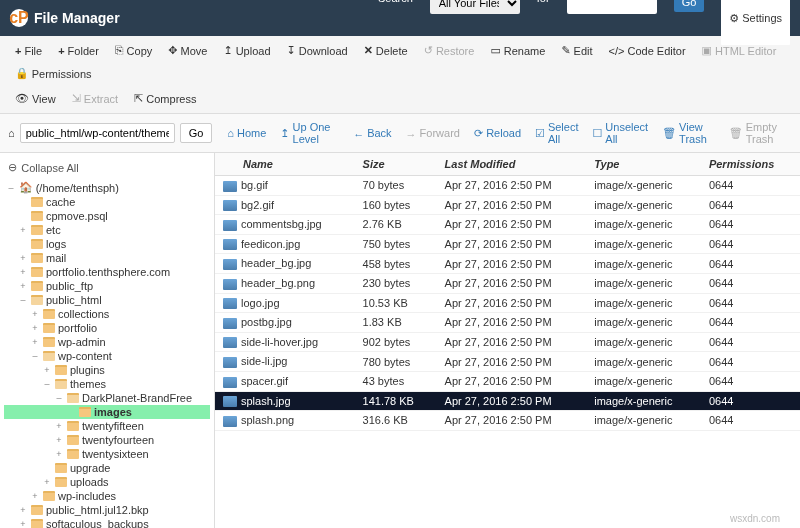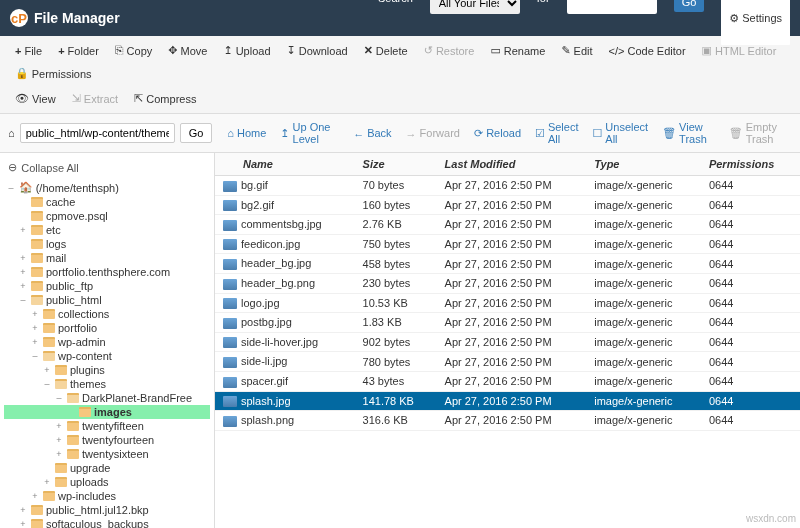--- a/index.html
+++ b/index.html
@@ -1,19 +1,19 @@
 <!DOCTYPE html>
 <html><head>
 <meta charset="utf-8">
 <style>
 * { box-sizing: border-box; margin: 0; padding: 0; font-family: Arial, sans-serif; }
 body { font-size: 11px; color: #333; background: #fff; width: 800px; height: 528px; overflow: hidden; }
 .header { background: #2c3e50; color: #fff; height: 36px; display: flex; align-items: center; padding: 0 10px; }
 .header .logo { display: flex; align-items: center; font-size: 14px; font-weight: bold; }
-.header .logo-icon { width: 18px; height: 18px; background: #fff; border-radius: 50%; margin-right: 6px; display: inline-flex; align-items: center; justify-content: center; color: #e67e22; font-size: 13px; font-weight: bold; }
+.header .logo-icon { width: 18px; height: 18px; background: #fff; border-radius: 50%; margin-right: 6px; display: inline-flex; align-items: center; justify-content: center; color: #e67e22; font-size: 16px; font-weight: bold; }
 .header .search-area { margin-left: auto; display: flex; align-items: flex-start; gap: 17px; }
 .header select, .header input[type="text"] { font-size: 11px; padding: 3px 5px; border: none; border-radius: 2px; }
 .header select { width: 90px; height: 22px; }
 .header input[type="text"] { width: 90px; height: 22px; }
 .header .go-btn { background: #337ab7; color: #fff; border: none; padding: 4px 8px; border-radius: 2px; cursor: pointer; font-size: 11px; }
 .header .settings-btn { background: #fff; color: #333; border: none; padding: 20px 8px; border-radius: 1px; cursor: pointer; font-size: 11px; }
 .toolbar { background: #f5f5f5; border-bottom: 1px solid #ddd; padding: 4px 8px; display: flex; flex-wrap: wrap; gap: 2px; }
 .toolbar .tbtn { display: inline-flex; align-items: center; gap: 3px; padding: 4px 7px; font-size: 11px; color: #333; cursor: pointer; border-radius: 2px; }
 .toolbar .tbtn.disabled { color: #aaa; }
 .location-bar { display: flex; align-items: center; gap: 5px; padding: 4px 8px; border-bottom: 1px solid #ddd; background: #f9f9f9; }
@@ -32,24 +32,24 @@
 .tree-node .folder-icon.open { background: #f5d59e; }
 .tree-node .home-icon { margin: 0 3px; font-size: 11px; }
 .tree-node.selected { background: #86efac; }
 .tree-node.bold { font-weight: bold; }
 .indent-0 { padding-left: 2px; } .indent-1 { padding-left: 14px; } .indent-2 { padding-left: 26px; }
 .indent-3 { padding-left: 38px; } .indent-4 { padding-left: 50px; } .indent-5 { padding-left: 62px; }
 .file-panel { flex: 1; overflow: auto; }
 .file-table { width: 100%; border-collapse: collapse; font-size: 11px; }
 .file-table th { text-align: left; padding: 5px 8px; border-bottom: 1px solid #ddd; background: #fafafa; font-weight: bold; font-style: italic; }
 .file-table td { padding: 3px 8px; border-bottom: 1px solid #f0f0f0; }
-.file-table tr.selected td { background: #0369a1; color: #fff; }
+.file-table tr.selected td { background: #0f172a; color: #fff; }
 .file-icon { width: 14px; height: 11px; display: inline-block; vertical-align: middle; margin-right: 4px; background: linear-gradient(#6ba5d8, #4a7eae); border-radius: 1px; }
 .icon-sym { font-size: 11px; }
-.watermark { position: absolute; bottom: 4px; right: 4px; font-size: 10px; color: #bbb; }
+.watermark { position: absolute; bottom: 4px; right: 20px; font-size: 10px; color: #bbb; }
 </style>
 </head>
 <body>
 
 <div class="header">
   <div class="logo">
     <span class="logo-icon">cP</span>
     <span>File Manager</span>
   </div>
   <div class="search-area">

